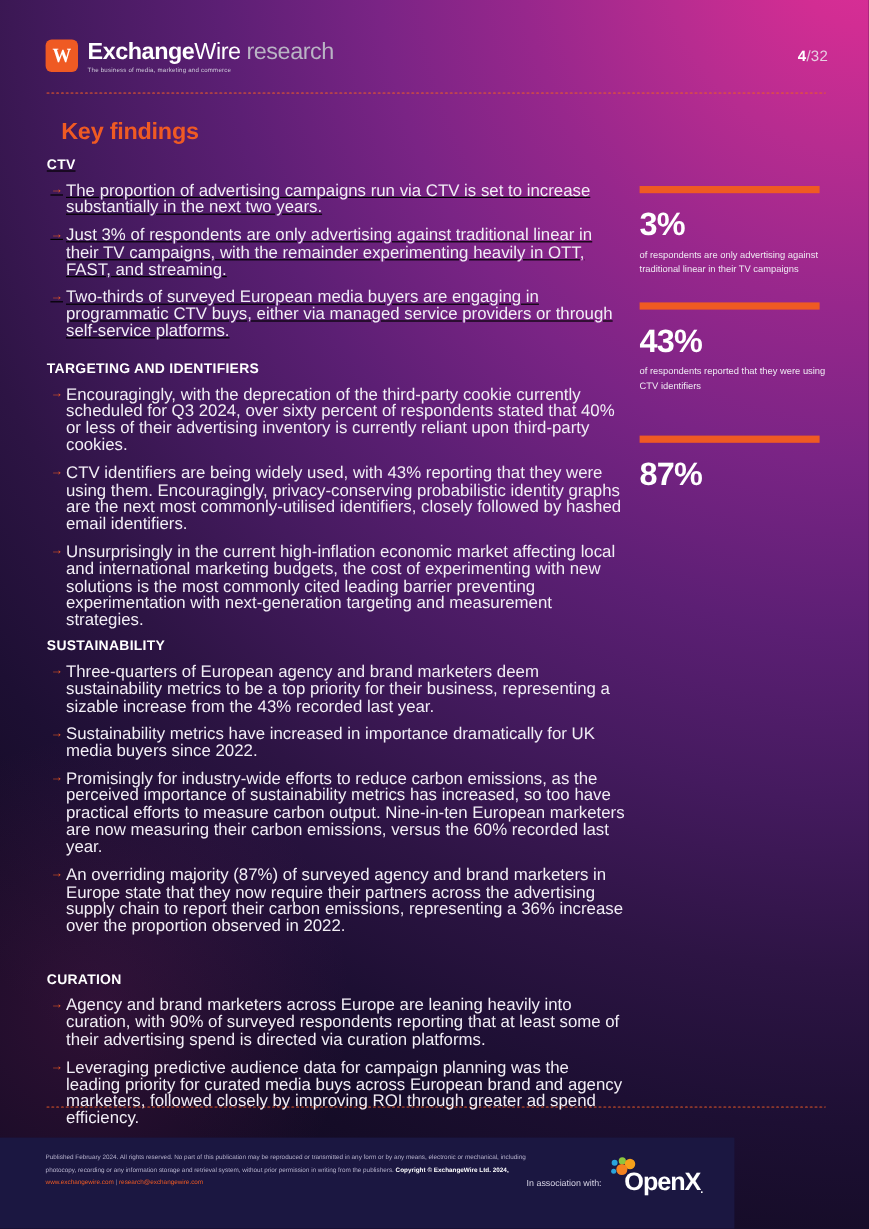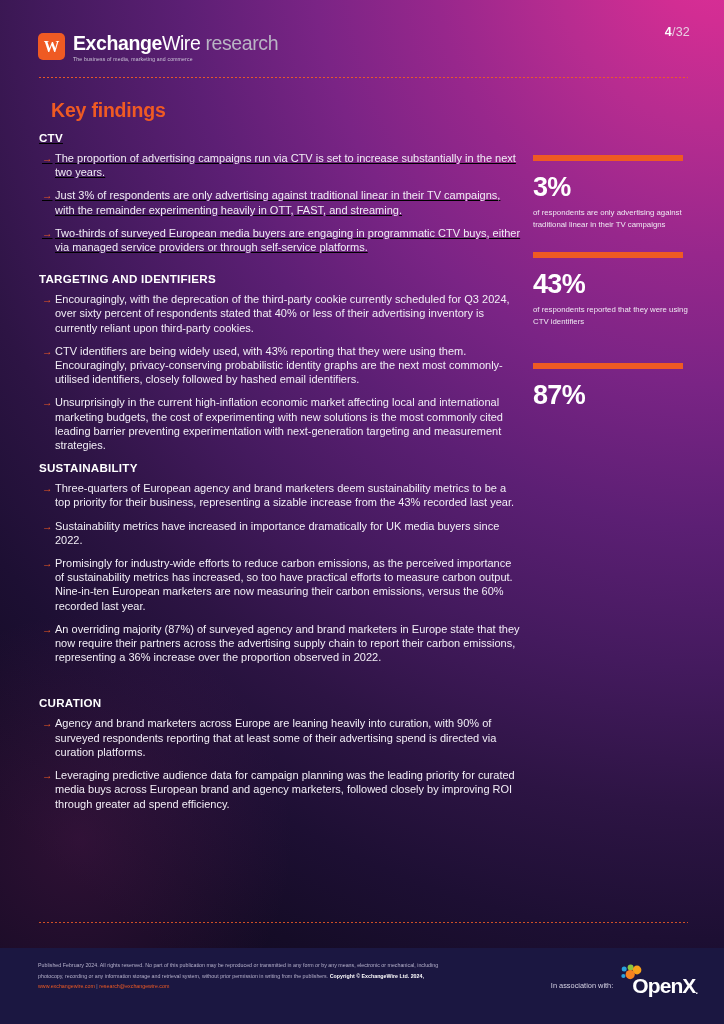--- a/index.html
+++ b/index.html
@@ -61,21 +61,21 @@
   .logo-text { padding-top:0px; }
   .logo-line1 { font-size:19.5px; line-height:21px; letter-spacing:-.4px; white-space:nowrap; }
   .logo-line1 .b { color:#ffffff; font-weight:bold; }
   .logo-line1 .n { color:#ffffff; font-weight:normal; }
   .logo-line1 .g { color:#b9b4c4; font-weight:normal; }
   .logo-tag {
     font-size:5.1px; color:#cfc9da; letter-spacing:.18px;
     margin-top:2px; white-space:nowrap;
   }
   .pageno {
-    position:absolute; right:34px; top:25px;
+    position:absolute; right:34px; top:40px;
     font-size:12.5px; color:#ffffff; letter-spacing:.2px;
   }
   .pageno .cur { font-weight:bold; color:#ffffff; }
   .pageno .sep { color:#e4c8dd; font-weight:normal; }
   .pageno .tot { color:#e8cfe3; font-weight:normal; }
 
   
   .dotrule {
     position:absolute; left:38px; width:650px; height:1px;
     background-image:radial-gradient(circle, #ef5a23 0 1px, transparent 1.1px);
@@ -109,21 +109,21 @@
   .section { margin-bottom:15px; }
   .bullet {
     display:flex; align-items:flex-start;
     margin-bottom:9px;
   }
   .bullet .arrow {
     color:#ef5a23; font-size:10.5px; line-height:14.2px;
     width:16px; flex:none; padding-left:3px;
   }
   .bullet .btext {
-    color:#f2eef6; font-size:11px; line-height:14.2px;
+    color:#f2eef6; font-size:14px; line-height:14.2px;
     letter-spacing:.005px;
   }
   .section.ctv { margin-bottom:18px;text-decoration:underline; }
   .section.targ { margin-bottom:4px; }
   .section.sust { margin-bottom:32px; }
   .section.cur  { margin-bottom:0; }
 
   
   .stats {
     position:absolute; left:533px; top:155px; width:155px;
@@ -138,21 +138,21 @@
     letter-spacing:-.7px; margin-bottom:5px;
   }
   .stat .cap {
     color:#efe9f3; font-size:7.8px; line-height:11.6px;
   }
   .stat.s2 { }
   .stat.s3 { margin-top:36px; }
 
   
   .footer {
-    position:absolute; left:0; top:948px; width:724px; height:76px;
+    position:absolute; left:0; top:948px; width:612px; height:76px;
     background:#1b1741;
     z-index:6;
   }
   .footer-copy {
     position:absolute; left:38px; top:12px; width:420px;
     color:#b6b2cc; font-size:5.3px; line-height:10.6px;
   }
   .footer-copy b { color:#ffffff; font-weight:bold; }
   .footer-copy a, .footer-copy .lnk { color:#ef5a23; text-decoration:none; }
   .footer-copy .pipe { color:#8d8aa8; }

